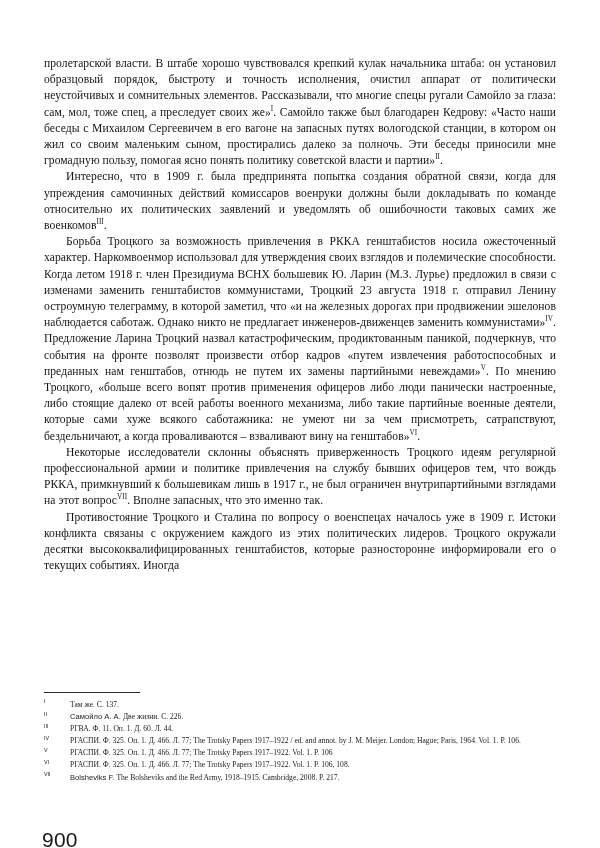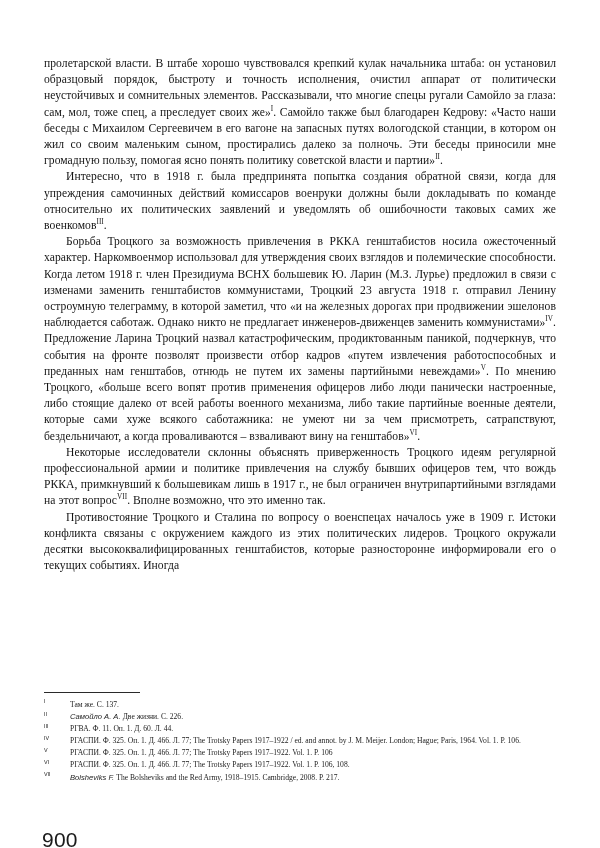--- a/index.html
+++ b/index.html
@@ -75,21 +75,20 @@
     font-size: 5.4px;
     vertical-align: super;
     line-height: 0;
     color: #1c1c1c;
   }
   .fn .fn-body {
     display: inline;
     font-family: Liberation Serif, serif;
   }
   .fn i, .fn .ital {
-    font-style: italic;
   }
 
   
   .page-number {
     position: absolute;
     left: 42px;
     top: 802px;
     font-family: "Liberation Sans", "DejaVu Sans", sans-serif;
     font-size: 21px;
     line-height: 24px;
@@ -112,29 +111,29 @@
 
 <div class="page">
 
   <div class="body-col">
 
     <p class="para first">
       <span>пролетарской власти. В штабе хорошо чувствовался крепкий кулак начальника штаба: он установил образцовый порядок, быстроту и точность исполнения, очистил аппарат от политически неустойчивых и сомнительных элементов. Рассказывали, что многие спецы ругали Самойло за глаза: сам, мол, тоже спец, а преследует своих же»</span><sup>I</sup><span>. Самойло также был благодарен Кедрову: «Часто наши беседы с Михаилом Сергеевичем в его вагоне на запасных путях вологодской станции, в котором он жил со своим маленьким сыном, простирались далеко за полночь. Эти беседы приносили мне громадную пользу, помогая ясно понять политику советской власти и партии»</span><sup>II</sup><span>.</span>
     </p>
 
     <p class="para">
-      <span>Интересно, что в 1918 г. была предпринята попытка создания обратной связи, когда для упреждения самочинных действий комиссаров военруки должны были докладывать по команде относительно их политических заявлений и уведомлять об ошибочности таковых самих же военкомов</span><sup>III</sup><span>.</span>
+      <span>Интересно, что в 1909 г. была предпринята попытка создания обратной связи, когда для упреждения самочинных действий комиссаров военруки должны были докладывать по команде относительно их политических заявлений и уведомлять об ошибочности таковых самих же военкомов</span><sup>III</sup><span>.</span>
     </p>
 
     <p class="para">
       <span>Борьба Троцкого за возможность привлечения в РККА генштабистов носила ожесточенный характер. Наркомвоенмор использовал для утверждения своих взглядов и полемические способности. Когда летом 1918 г. член Президиума ВСНХ большевик Ю. Ларин (М.З. Лурье) предложил в связи с изменами заменить генштабистов коммунистами, Троцкий 23 августа 1918 г. отправил Ленину остроумную телеграмму, в которой заметил, что «и на железных дорогах при продвижении эшелонов наблюдается саботаж. Однако никто не предлагает инженеров-движенцев заменить коммунистами»</span><sup>IV</sup><span>. Предложение Ларина Троцкий назвал катастрофическим, продиктованным паникой, подчеркнув, что события на фронте позволят произвести отбор кадров «путем извлечения работоспособных и преданных нам генштабов, отнюдь не путем их замены партийными невеждами»</span><sup>V</sup><span>. По мнению Троцкого, «больше всего вопят против применения офицеров либо люди панически настроенные, либо стоящие далеко от всей работы военного механизма, либо такие партийные военные деятели, которые сами хуже всякого саботажника: не умеют ни за чем присмотреть, сатрапствуют, бездельничают, а когда проваливаются – взваливают вину на генштабов»</span><sup>VI</sup><span>.</span>
     </p>
 
     <p class="para">
-      <span>Некоторые исследователи склонны объяснять приверженность Троцкого идеям регулярной профессиональной армии и политике привлечения на службу бывших офицеров тем, что вождь РККА, примкнувший к большевикам лишь в 1917 г., не был ограничен внутрипартийными взглядами на этот вопрос</span><sup>VII</sup><span>. Вполне возможно, что это именно так.</span>
+      <span>Некоторые исследователи склонны объяснять приверженность Троцкого идеям регулярной профессиональной армии и политике привлечения на службу бывших офицеров тем, что вождь РККА, примкнувший к большевикам лишь в 1917 г., не был ограничен внутрипартийными взглядами на этот вопрос</span><sup>VII</sup><span>. Вполне запасных, что это именно так.</span>
     </p>
 
     <p class="para">
       <span>Противостояние Троцкого и Сталина по вопросу о военспецах началось уже в 1909 г. Истоки конфликта связаны с окружением каждого из этих политических лидеров. Троцкого окружали десятки высококвалифицированных генштабистов, которые разносторонне информировали его о текущих событиях. Иногда</span>
     </p>
 
   </div>
 
   <div class="footnotes">
     <div class="fn-rule"></div>

